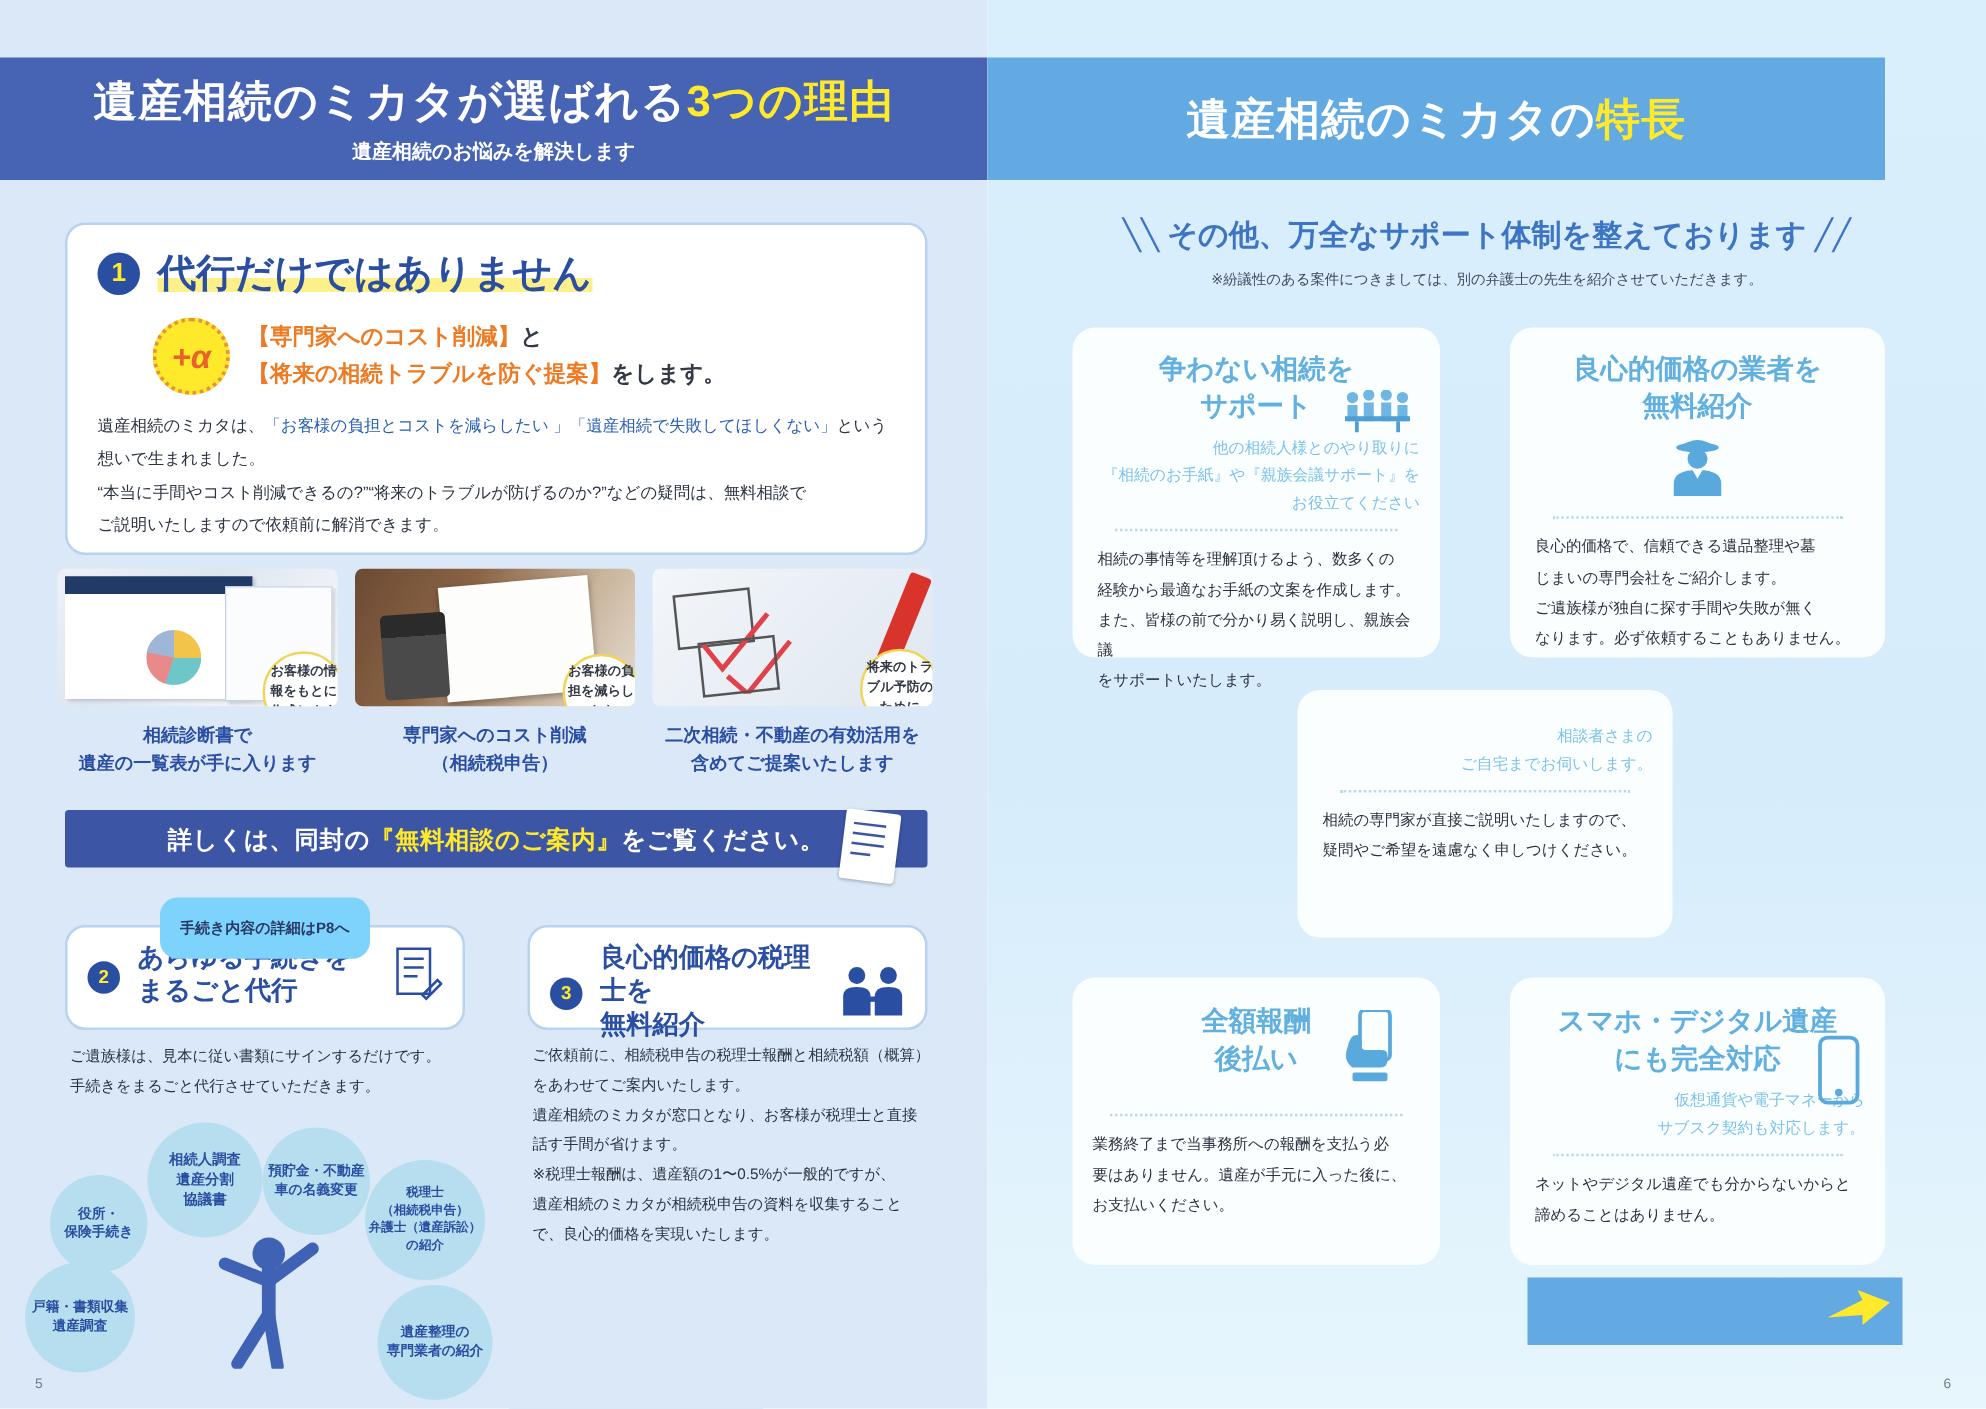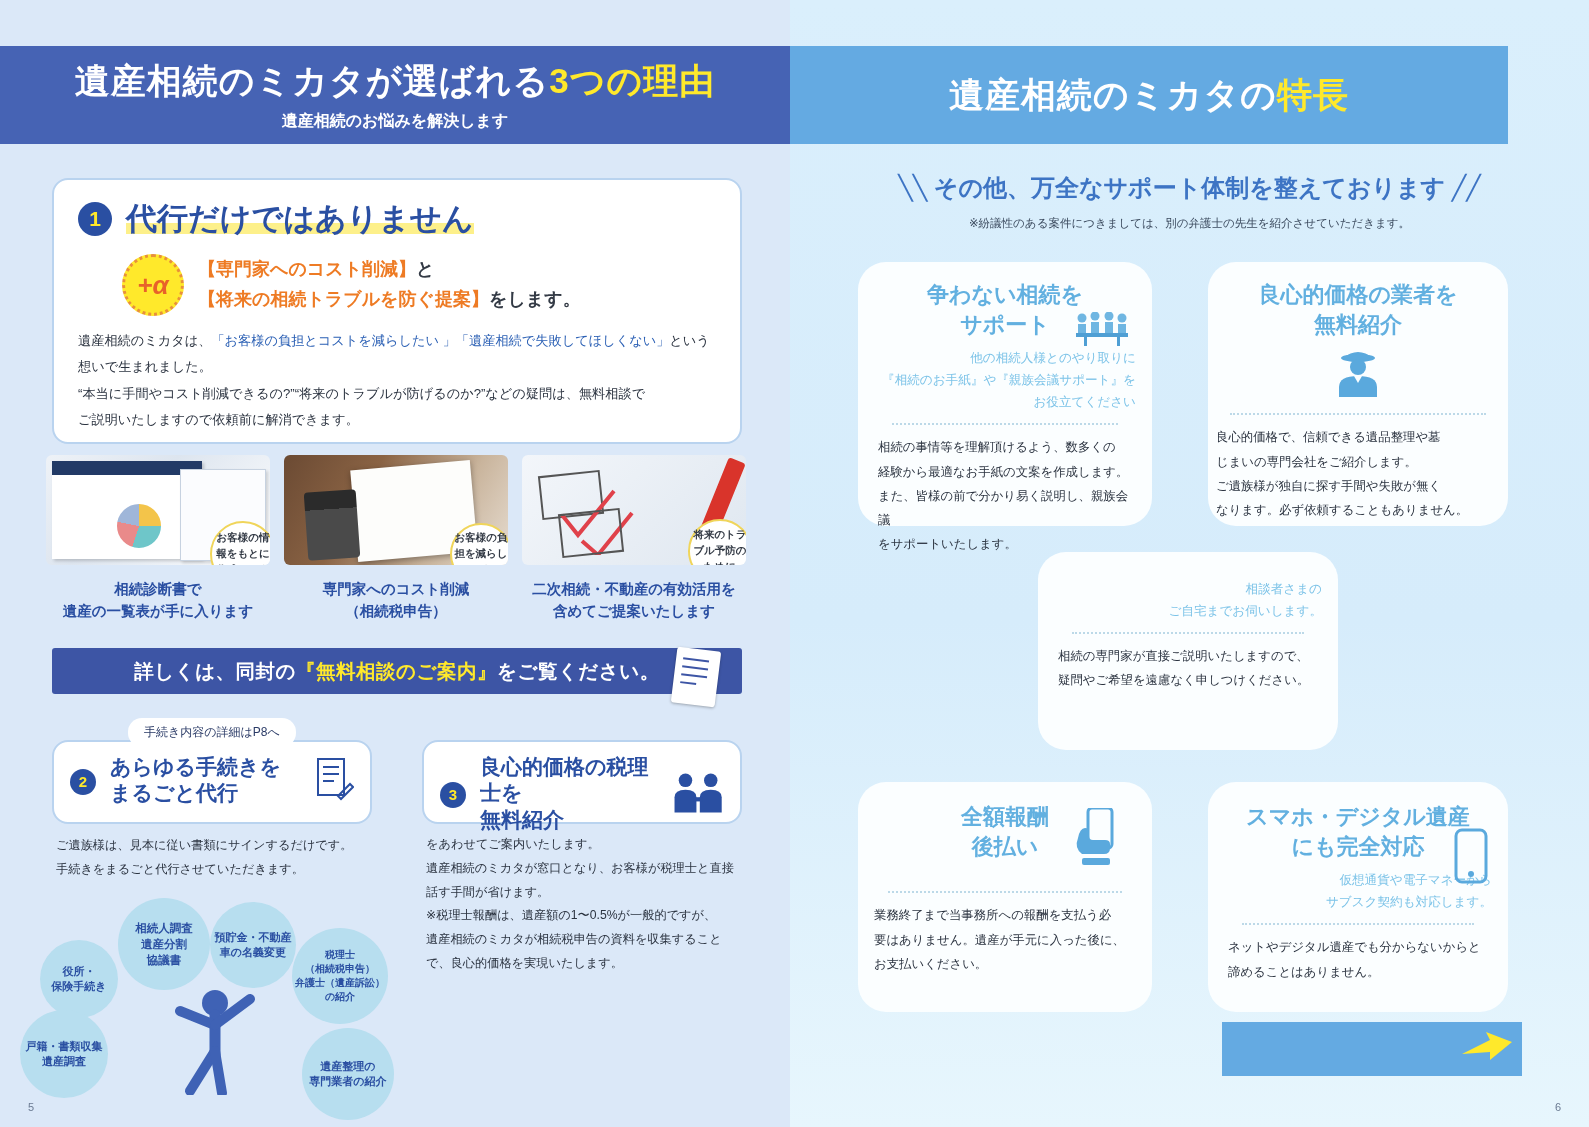--- a/index.html
+++ b/index.html
@@ -133,22 +133,22 @@
     position: absolute; right: 24px; top: 1px; width: 44px; height: 56px;
     background: #ffffff; border-radius: 3px; transform: rotate(7deg);
     box-shadow: 0 1px 3px rgba(0,0,0,.3);
   }
   .banner-doc i {
     position:absolute; left:7px; height:2px; background:#3d55a5; display:block; width:26px;
   }
 
   .pill-p8 {
     position: absolute; left: 128px; top: 718px; z-index: 5;
-    background: #ffffff; color: #2a3a66; font-size: 12px; font-weight: normal;
-    padding: 6px 16px; border-radius: 14px;
+    background: #7dd3fc; color: #2a3a66; font-size: 12px; font-weight: bold;
+    padding: 16px 16px; border-radius: 14px;
   }
   .box2 { position: absolute; left: 52px; top: 740px; width: 320px; height: 84px; padding: 12px 16px; }
   .box3 { position: absolute; left: 422px; top: 740px; width: 320px; height: 84px; padding: 12px 16px; }
   .h-blue-sm { font-size: 21px; font-weight: bold; color: #2a4fa2; line-height: 1.25; }
   .num-badge-sm {
     width: 26px; height: 26px; border-radius: 50%;
     background: #2a4fa2; color: #ffe92b; font-size: 15px; font-weight: bold;
     display: flex; align-items: center; justify-content: center; flex: 0 0 auto; margin-top: 3px;
   }
   .box-txt2 { position: absolute; left: 56px; top: 833px; width: 330px; font-size: 12.2px;
@@ -184,21 +184,21 @@
     position: absolute; top: 172px; width: 799px; text-align: center;
     font-size: 24px; font-weight: bold; color: #3d74c4;
   }
   .slash { color: #3d74c4; font-weight: bold; display: inline-block; }
   .r-note {
     position: absolute; top: 216px; width: 799px; text-align: center;
     font-size: 11.5px; color: #3b4a5e;
   }
 
   .rcard {
-    position: absolute; background: #fbfeff; border-radius: 28px;
+    position: absolute; background: #fbfeff; border-radius: 18px;
   }
   .rc-title { font-size: 22px; font-weight: bold; color: #62b0e0; line-height: 1.35; text-align: center; }
   .rc-sub { font-size: 12.6px; color: #7cc3e8; line-height: 1.75; text-align: right; margin-top: 8px; }
   .rc-div {
     border-top: 2px dotted #bcd9e8; margin: 10px 18px 0 18px;
   }
   .rc-body { font-size: 12.4px; color: #2b3340; line-height: 1.95; margin-top: 10px; padding: 0 4px; }
 
   .r-banner {
     position: absolute; left: 1222px - 790px; top: 1022px; width: 300px; height: 54px;
@@ -325,20 +325,21 @@
         <svg width="62" height="50" viewBox="0 0 62 50" style="margin-left:auto">
           <circle cx="16" cy="10" r="8" fill="#2a4fa2"></circle>
           <path d="M3 48 V30 q0-9 13-9 t13 9 V48 Z" fill="#2a4fa2"></path>
           <circle cx="46" cy="10" r="8" fill="#2a4fa2"></circle>
           <path d="M33 48 V30 q0-9 13-9 t13 9 V48 Z" fill="#2a4fa2"></path>
           <rect x="26" y="30" width="10" height="5" fill="#2a4fa2"></rect>
         </svg>
       </div>
     </div>
     <div class="box-txt3">
+      <div>ご依頼前に、相続税申告の税理士報酬と相続税額（概算）</div>
       <div>をあわせてご案内いたします。</div>
       <div>遺産相続のミカタが窓口となり、お客様が税理士と直接</div>
       <div>話す手間が省けます。</div>
       <div>※税理士報酬は、遺産額の1〜0.5%が一般的ですが、</div>
       <div>遺産相続のミカタが相続税申告の資料を収集すること</div>
       <div>で、良心的価格を実現いたします。</div>
     </div>
 
     <div class="circles">
       <div class="cbub" style="left:10px;top:50px;width:78px;height:78px;font-size:11px;white-space:pre-line">役所・
@@ -411,21 +412,21 @@
       </div>
       <div class="rc-div"></div>
       <div class="rc-body">
         <div>相続の事情等を理解頂けるよう、数多くの</div>
         <div>経験から最適なお手紙の文案を作成します。</div>
         <div>また、皆様の前で分かり易く説明し、親族会議</div>
         <div>をサポートいたします。</div>
       </div>
     </div>
 
-    <div class="rcard" style="left:418px;top:262px;width:300px;height:264px;padding:18px 4px">
+    <div class="rcard" style="left:418px;top:262px;width:300px;height:264px;padding:18px 16px">
       <div class="rc-title">
         <div>良心的価格の業者を</div>
         <div>無料紹介</div>
       </div>
       <svg width="46" height="52" viewBox="0 0 46 52" style="margin:6px auto 0">
         <path d="M8 13 q15-12 30 0 z" fill="#5aa9dd"></path>
         <ellipse cx="23" cy="13" rx="17" ry="4" fill="#5aa9dd"></ellipse>
         <circle cx="23" cy="22" r="8" fill="#5aa9dd"></circle>
         <path d="M4 52 V42 q0-11 19-11 t19 11 V52 Z" fill="#5aa9dd"></path>
         <path d="M19 31 L23 38 L27 31" fill="#fbfeff"></path>

